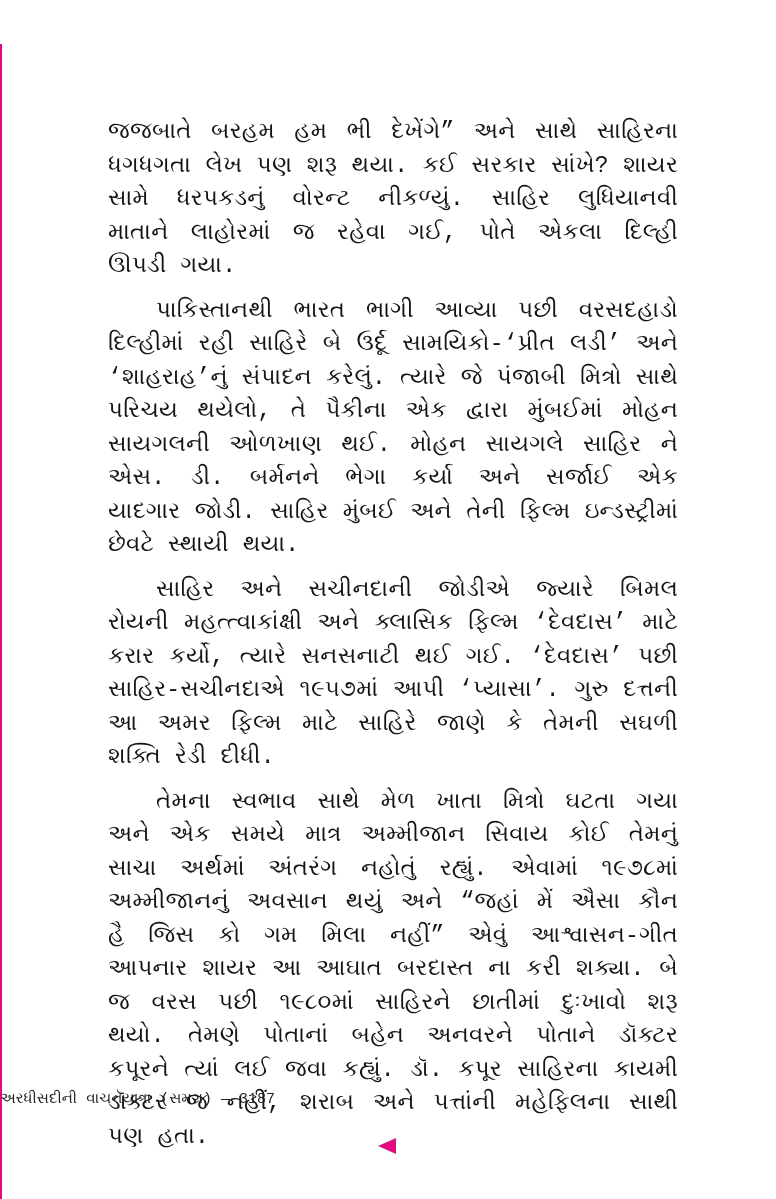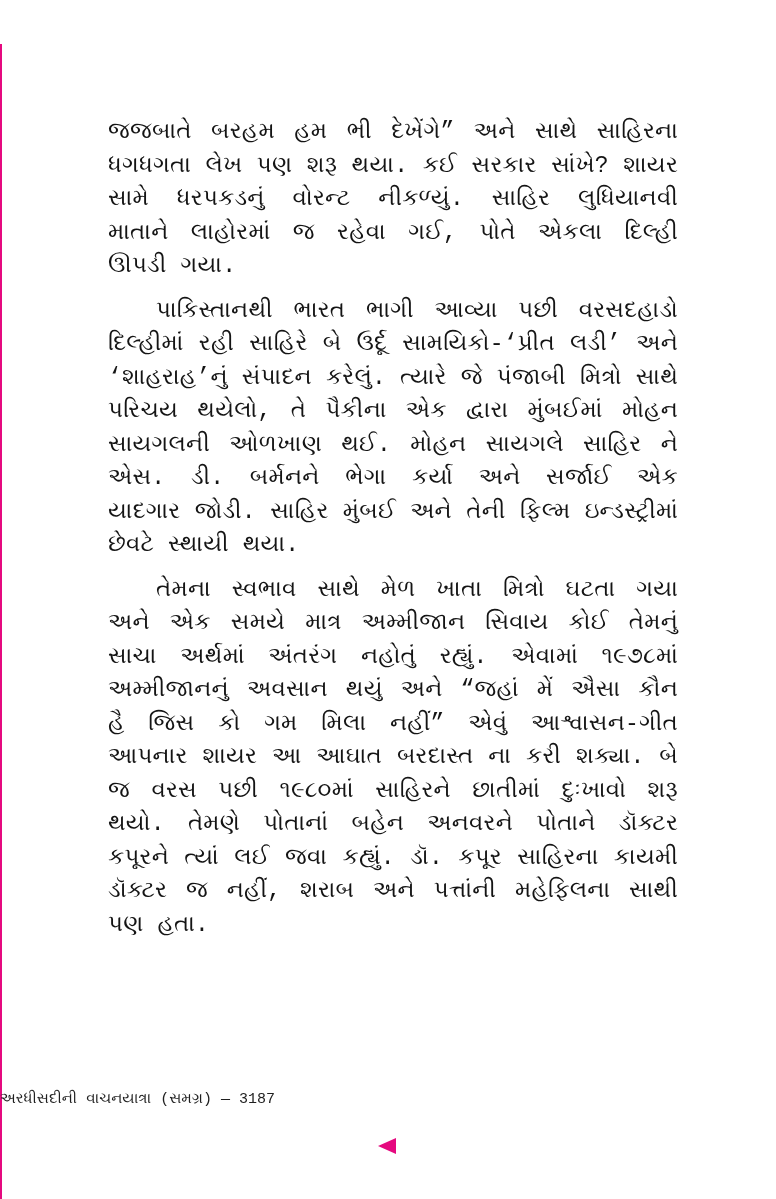--- a/index.html
+++ b/index.html
@@ -66,20 +66,21 @@
 </head>
 <body>
 
 <div class="page">
 
   <div class="accent-edge" style="background-color: rgb(229, 9, 127);"></div>
 
   <main class="text-block">
     <p class="continuation">જજબાતે બરહમ હમ ભી દેખેંગે” અને સાથે સાહિરના ધગધગતા લેખ પણ શરૂ થયા. કઈ સરકાર સાંખે? શાયર સામે ધરપકડનું વોરન્ટ નીકળ્યું. સાહિર લુધિયાનવી માતાને લાહોરમાં જ રહેવા ગઈ, પોતે એકલા દિલ્હી ઊપડી ગયા.</p>
     <p>પાકિસ્તાનથી ભારત ભાગી આવ્યા પછી વરસદહાડો દિલ્હીમાં રહી સાહિરે બે ઉર્દૂ સામયિકો-‘પ્રીત લડી’ અને ‘શાહરાહ’નું સંપાદન કરેલું. ત્યારે જે પંજાબી મિત્રો સાથે પરિચય થયેલો, તે પૈકીના એક દ્વારા મુંબઈમાં મોહન સાયગલની ઓળખાણ થઈ. મોહન સાયગલે સાહિર ને એસ. ડી. બર્મનને ભેગા કર્યા અને સર્જાઈ એક યાદગાર જોડી. સાહિર મુંબઈ અને તેની ફિલ્મ ઇન્ડસ્ટ્રીમાં છેવટે સ્થાયી થયા.</p>
+    <p>સાહિર અને સચીનદાની જોડીએ જ્યારે બિમલ રોયની મહત્ત્વાકાંક્ષી અને ક્લાસિક ફિલ્મ ‘દેવદાસ’ માટે કરાર કર્યો, ત્યારે સનસનાટી થઈ ગઈ. ‘દેવદાસ’ પછી સાહિર-સચીનદાએ ૧૯૫૭માં આપી ‘પ્યાસા’. ગુરુ દત્તની આ અમર ફિલ્મ માટે સાહિરે જાણે કે તેમની સઘળી શક્તિ રેડી દીધી.</p>
     <p>તેમના સ્વભાવ સાથે મેળ ખાતા મિત્રો ઘટતા ગયા અને એક સમયે માત્ર અમ્મીજાન સિવાય કોઈ તેમનું સાચા અર્થમાં અંતરંગ નહોતું રહ્યું. એવામાં ૧૯૭૮માં અમ્મીજાનનું અવસાન થયું અને “જહાં મેં ઐસા કૌન હૈ જિસ કો ગમ મિલા નહીં” એવું આશ્વાસન-ગીત આપનાર શાયર આ આઘાત બરદાસ્ત ના કરી શક્યા. બે જ વરસ પછી ૧૯૮૦માં સાહિરને છાતીમાં દુઃખાવો શરૂ થયો. તેમણે પોતાનાં બહેન અનવરને પોતાને ડૉક્ટર કપૂરને ત્યાં લઈ જવા કહ્યું. ડૉ. કપૂર સાહિરના કાયમી ડૉક્ટર જ નહીં, શરાબ અને પત્તાંની મહેફિલના સાથી પણ હતા.</p>
   </main>
 
   <div class="footer-caption">અરધીસદીની વાચનયાત્રા (સમગ્ર) — 3187</div>
 
   <div class="nav-triangle" style="border-right-color: rgb(229, 9, 127);"></div>
 
 </div>
 
 </body></html>

